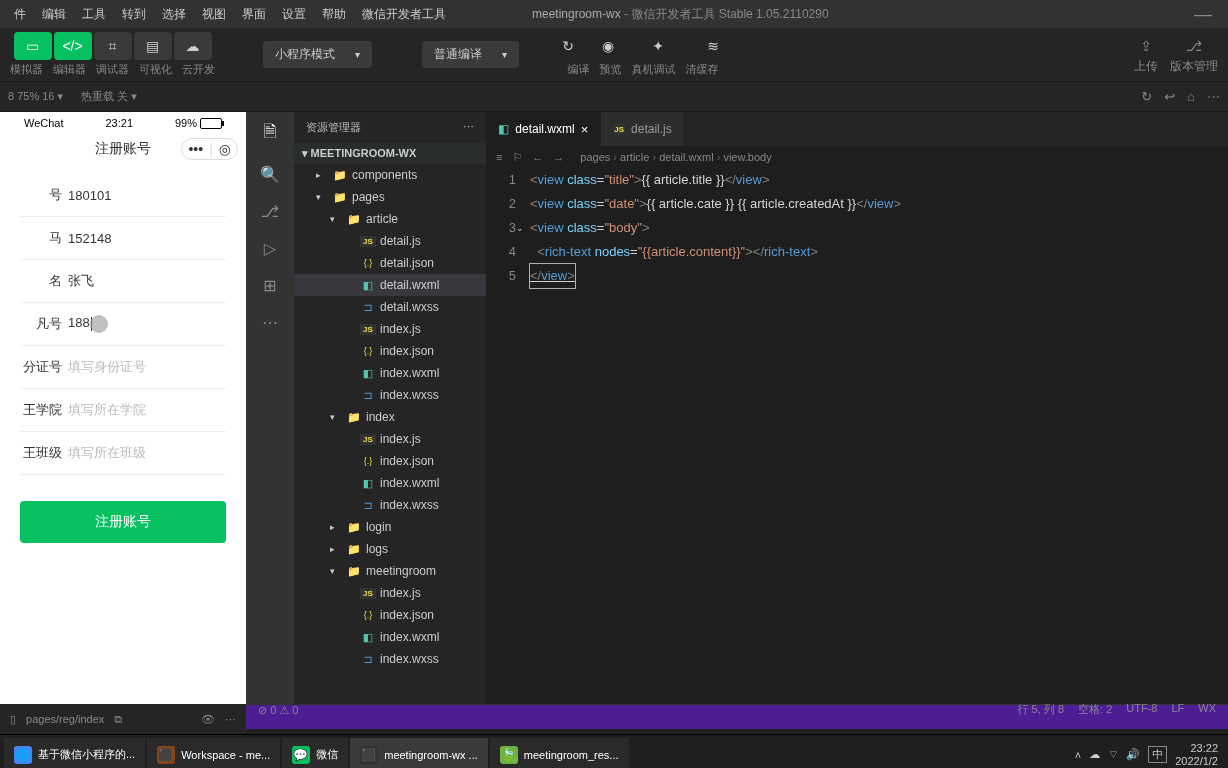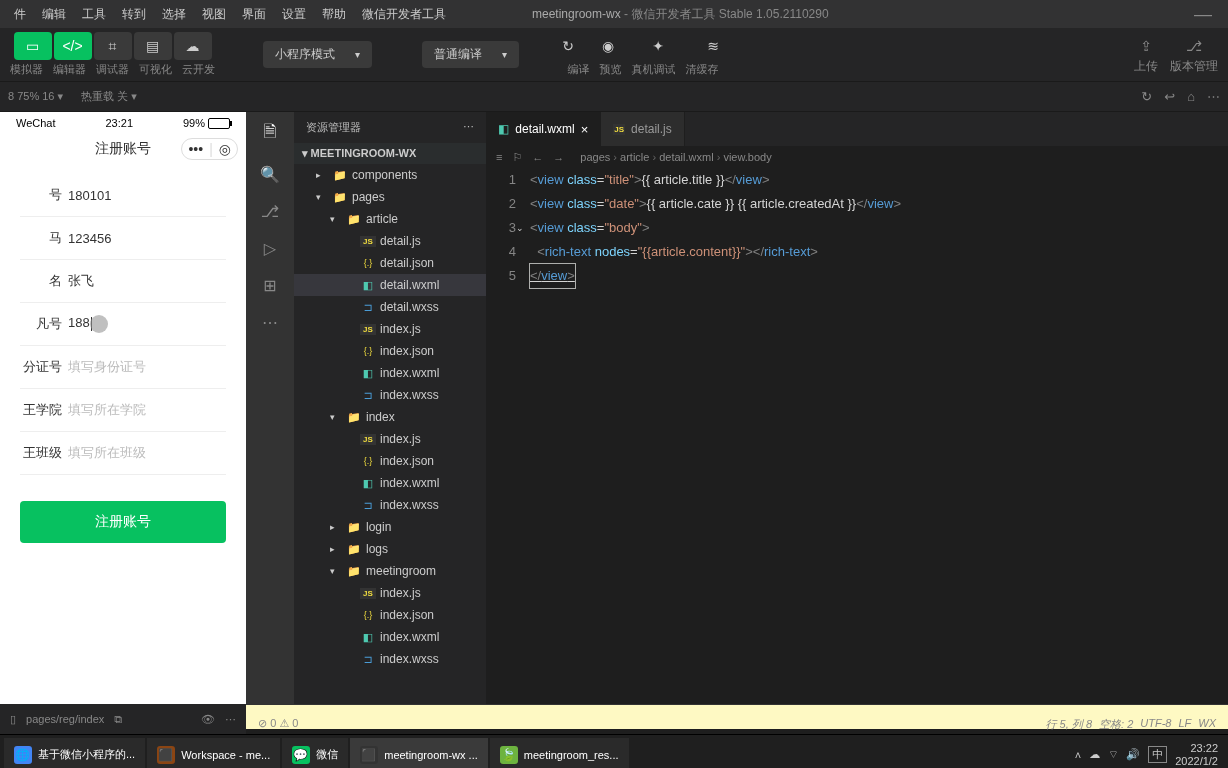--- a/index.html
+++ b/index.html
@@ -30,21 +30,21 @@
 .secbar { height: 30px; background: #252526; display: flex; align-items: center; padding: 0 8px; color: #888; font-size: 11px; border-bottom: 1px solid #1a1a1a; }
 .secbar .spacer { flex: 1; }
 .secbar .iconrow { display: flex; gap: 12px; font-size: 13px; }
 
 
 .main { display: flex; height: 592px; }
 
 
 .simulator { width: 246px; background: #1e1e1e; display: flex; flex-direction: column; }
 .sim-device { flex: 1; background: #fff; color: #333; display: flex; flex-direction: column; margin: 0; }
-.sim-statusbar { height: 22px; display: flex; align-items: center; justify-content: space-between; padding: 0 16px; font-size: 11px; color: #000; }
+.sim-statusbar { height: 22px; display: flex; align-items: center; justify-content: space-between; padding: 0 24px; font-size: 11px; color: #000; }
 .sim-statusbar .battery { border: 1px solid #000; width: 22px; height: 11px; border-radius: 2px; position: relative; }
 .sim-statusbar .battery::after { content: ""; position: absolute; right: -3px; top: 2px; width: 2px; height: 5px; background: #000; }
 .sim-statusbar .battery .fill { background: #000; width: 99%; height: 100%; }
 .sim-navbar { height: 30px; display: flex; align-items: center; justify-content: center; position: relative; font-size: 14px; color: #333; }
 .sim-navbar .pill { position: absolute; right: 8px; display: flex; align-items: center; border: 1px solid #ddd; border-radius: 16px; padding: 2px 6px; gap: 6px; }
 .sim-form { padding: 10px 20px; }
 .sim-row { display: flex; align-items: center; padding: 12px 0; border-bottom: 1px solid #eee; font-size: 13px; }
 .sim-row .lbl { width: 48px; color: #333; text-align: right; padding-right: 6px; }
 .sim-row .val { flex: 1; color: #333; }
 .sim-row .ph { color: #bbb; }
@@ -87,23 +87,23 @@
 .gutter { width: 44px; text-align: right; color: #858585; padding-right: 14px; user-select: none; }
 .codelines { flex: 1; white-space: pre; color: #d4d4d4; position: relative; }
 .t-tag { color: #569cd6; }
 .t-attr { color: #7dd3fc; }
 .t-str { color: #ce9178; }
 .t-brace { color: #d4d4d4; }
 .t-punct { color: #808080; }
 .codecursor { display: inline-block; outline: 1px solid #aeafad; text-decoration: underline; }
 
 
-.statusbar { height: 22px; background: #fef9c3; border-top: 1px solid #333; display: flex; align-items: flex-start; padding: 12px 12px; color: #888; font-size: 11px; }
+.statusbar { height: 22px; background: #4c1d95; border-top: 1px solid #333; display: flex; align-items: flex-end; padding: 12px 12px; color: #888; font-size: 11px; }
 .statusbar .left { display: flex; gap: 14px; }
-.statusbar .right { margin-left: auto; display: flex; gap: 7px; font-style: italic; }
+.statusbar .right { margin-left: auto; display: flex; gap: 14px; }
 
 
 .taskbar { height: 40px; background: #1f1f1f; display: flex; align-items: center; padding: 0 4px; color: #fff; font-size: 11px; border-top: 1px solid #000; }
 .task { display: flex; align-items: center; gap: 6px; padding: 6px 10px; background: #2a2a2a; margin-right: 2px; height: 34px; max-width: 160px; overflow: hidden; }
 .task.active { background: #3a3a3a; }
 .task .ticon { width: 18px; height: 18px; border-radius: 3px; display: flex; align-items: center; justify-content: center; font-size: 12px; }
 .tray { margin-left: auto; display: flex; align-items: center; gap: 8px; color: #ccc; font-size: 11px; padding-right: 6px; }
 .tray .clock { text-align: right; line-height: 13px; }
 </style>
 </head>
@@ -211,21 +211,21 @@
           <span>◎</span>
         </span>
       </div>
       <div class="sim-form" id="simrows">
           <div class="sim-row">
             <div class="lbl">号</div>
             <div class="val">180101</div>
           </div>
           <div class="sim-row">
             <div class="lbl">马</div>
-            <div class="val">123456</div>
+            <div class="val">152148</div>
           </div>
           <div class="sim-row">
             <div class="lbl">名</div>
             <div class="val">张飞</div>
           </div>
           <div class="sim-row">
             <div class="lbl">凡号</div>
             <div class="val">188<span class="sim-cursor"></span><span class="sim-touch"></span></div>
           </div>
           <div class="sim-row">

